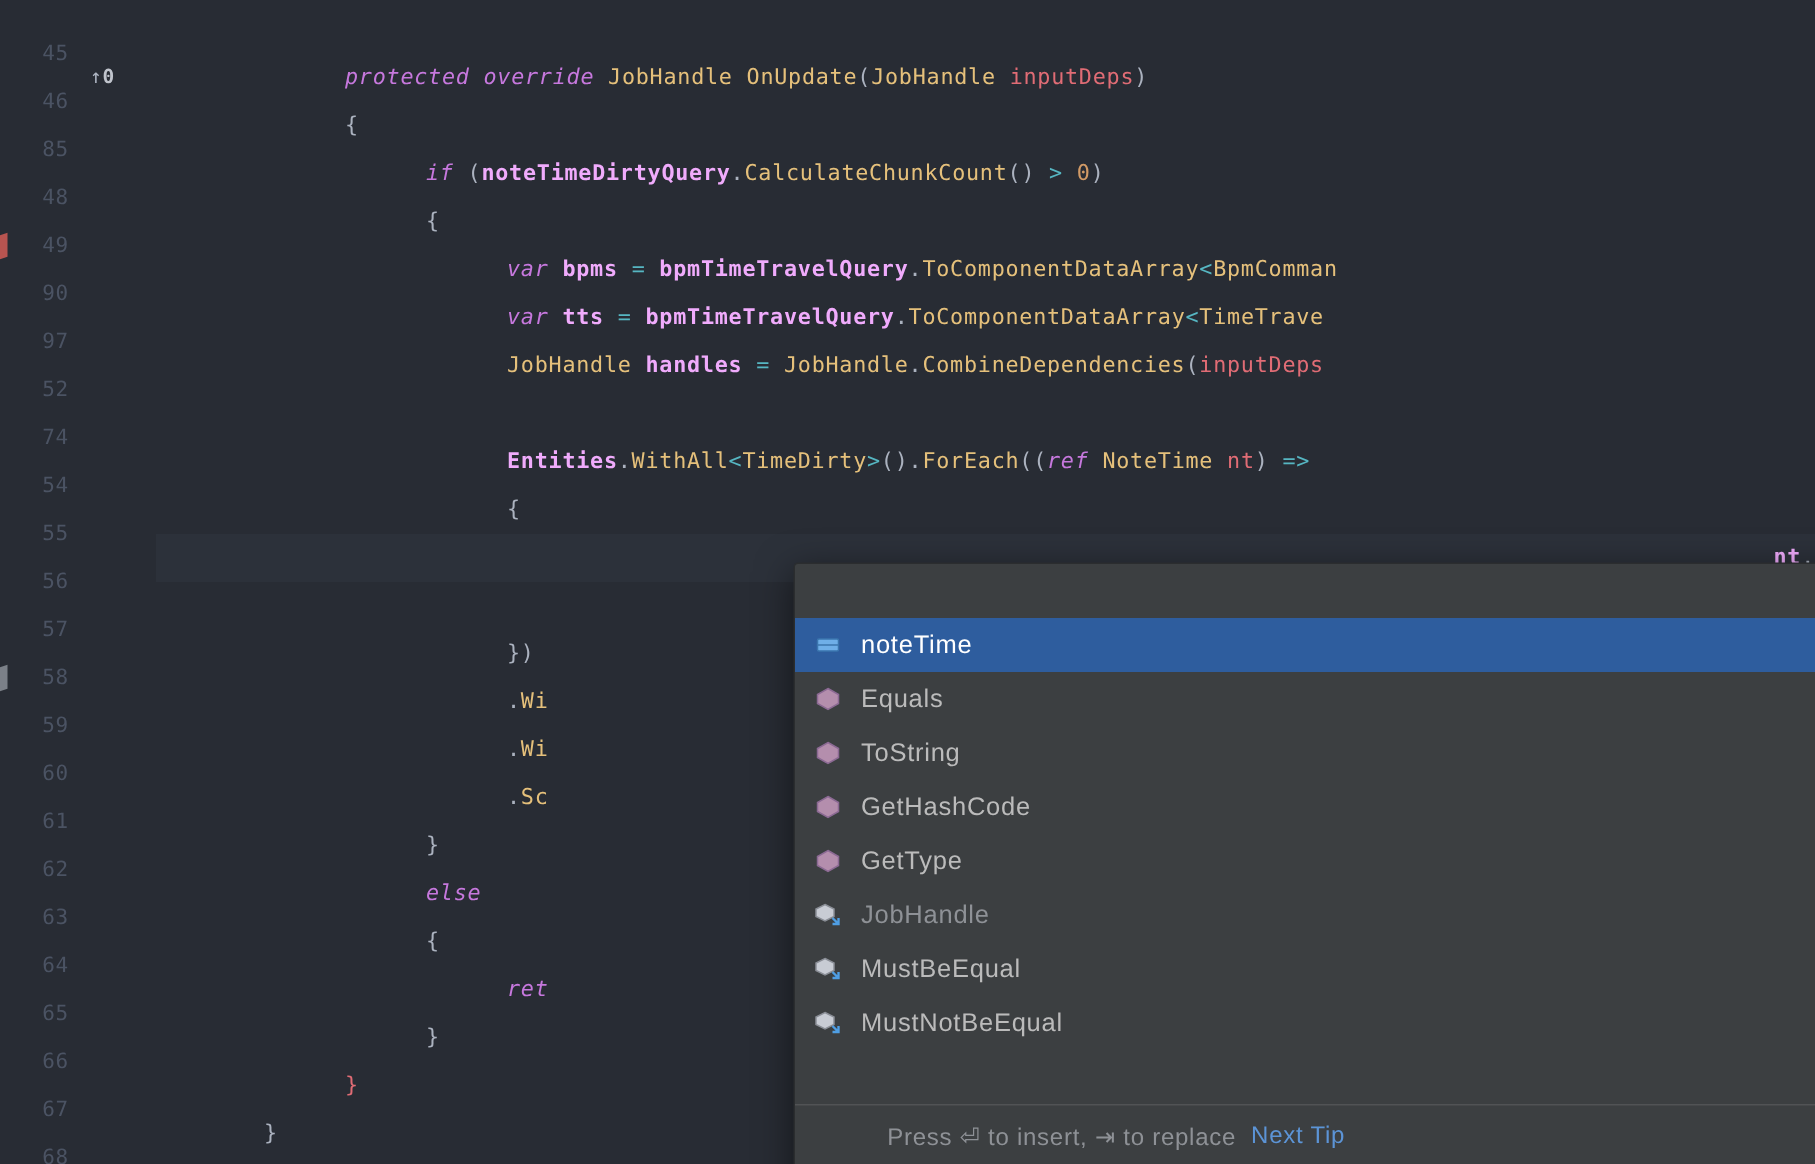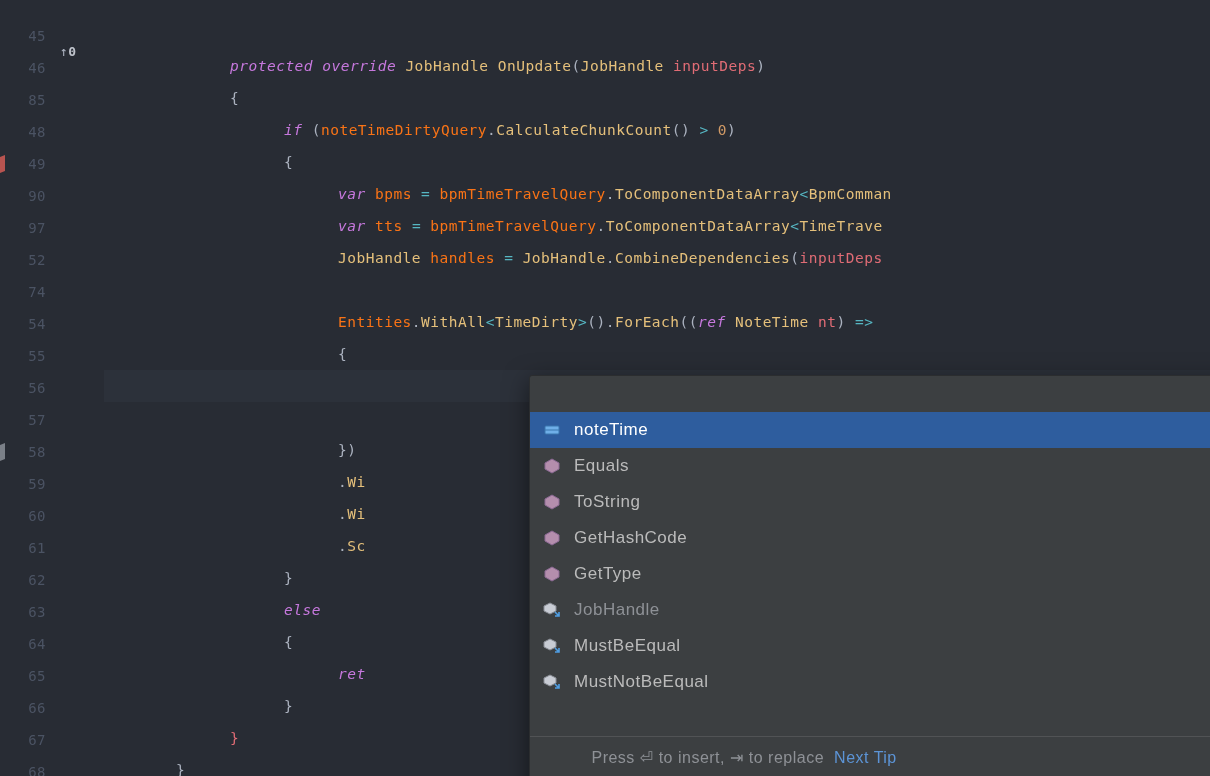--- a/index.html
+++ b/index.html
@@ -38,40 +38,40 @@
     height: 32px;
     line-height: 32px;
     color: #C0C4CC;
     font-size: 13px;
   }
   .marker-col .arrow {
     color: #AEB5C2;
   }
   .code {
     flex: 1;
-    padding-top: 18px;
+    padding-top: 4px;
     position: relative;
     white-space: pre;
     color: #ABB2BF;
     overflow: hidden;
   }
   .code .line {
     height: 32px;
     line-height: 32px;
     padding-left: 0;
   }
   .code .line.hl {
     background: #2C313A;
     text-align: right;
   }
   .kw-mod { color: #C678DD; font-style: italic; }
   .type { color: #E5C07B; }
   .method { color: #E5C07B; }
   .ident { color: #E06C75; }
-  .localvar { color: #f97316; }
+  .localvar { color: #f0abfc; font-weight: bold; }
   .punct { color: #ABB2BF; }
   .num { color: #D19A66; }
   .op { color: #56B6C2; }
   .paren { color: #ABB2BF; }
 
   .popup {
     position: absolute;
     left: 425px;
     top: 375px;
     width: 770px;

